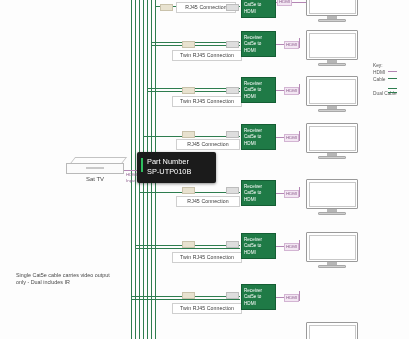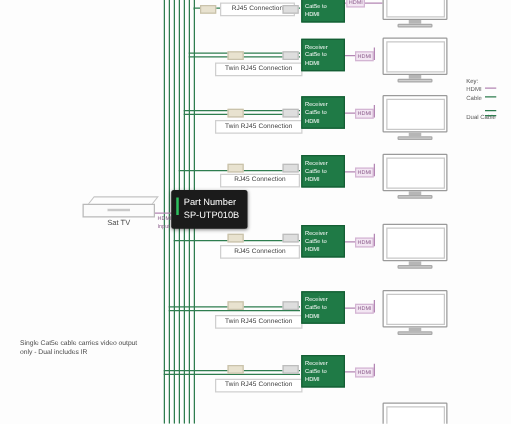--- a/index.html
+++ b/index.html
@@ -124,21 +124,21 @@
     font-size:4.4px;color:#8d5f8d;line-height:5.6px;
     text-align:left;white-space:nowrap;
   }
 
   
   .tooltip{
     position:absolute;
     background:#1b1b1b;
     color:#ffffff;
     border-radius:2px;
-    padding:5px 7px 6px 10px;
+    padding:5px 25px 6px 10px;
     font-size:7.4px;
     line-height:10px;
     white-space:nowrap;
     box-shadow:0 1px 3px rgba(0,0,0,.45);
   }
   .tooltip .bar{
     position:absolute;left:4px;top:6px;width:2px;height:14px;background:#2fbf5f;
   }
   .tooltip .t1{font-weight:normal;}
   .tooltip .t2{font-weight:normal;}

